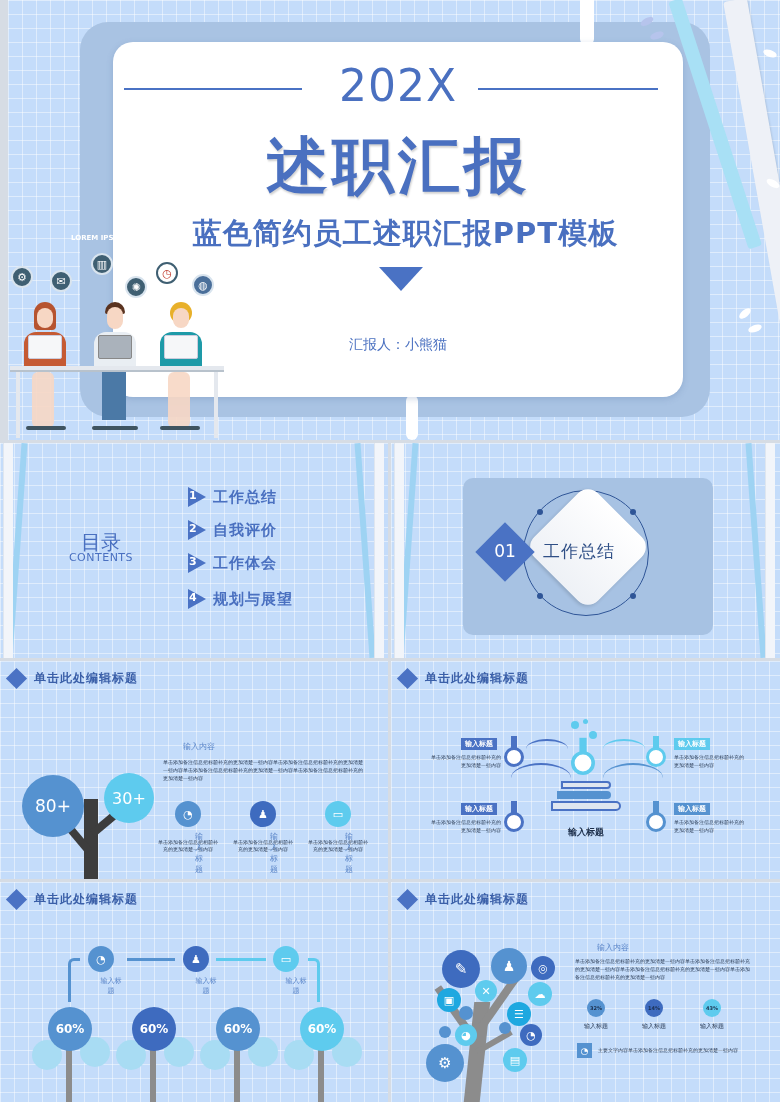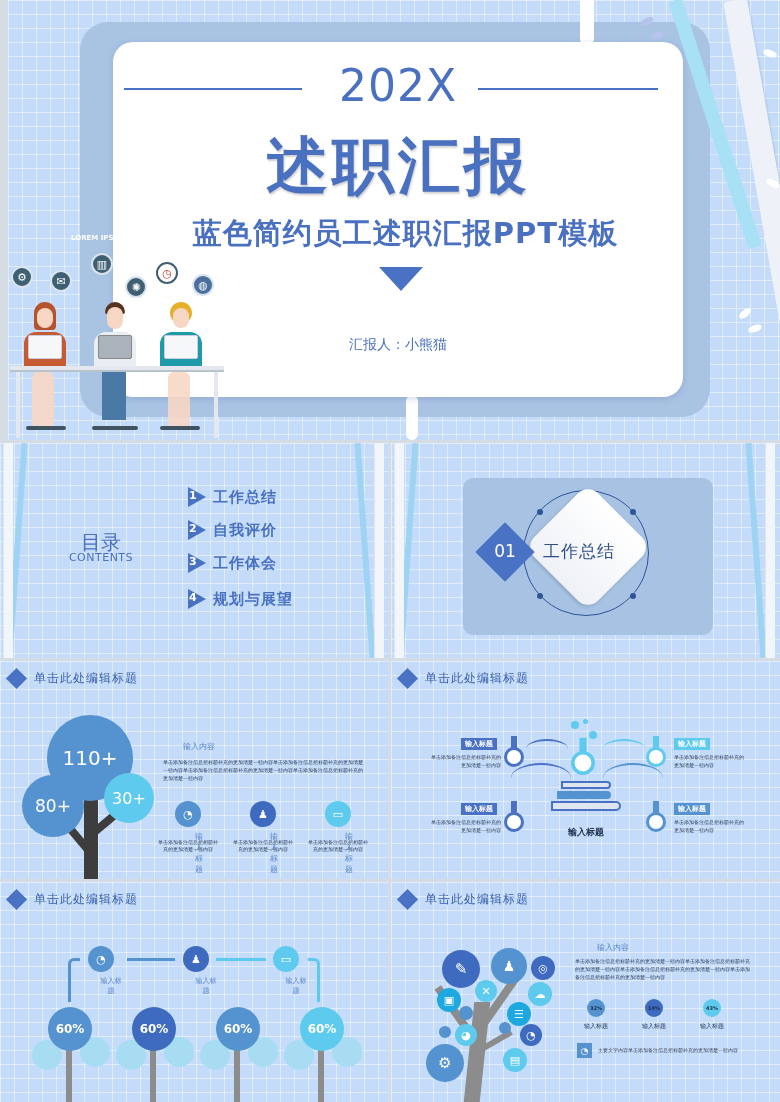--- a/index.html
+++ b/index.html
@@ -46,21 +46,21 @@
   .toc-label { margin-left: 7px; font-size: 15px; font-weight: bold; color: #4a70c0; letter-spacing: 1px; }
   .sec-panel { position: absolute; left: 72px; top: 35px; width: 250px; height: 157px; background: #a7c2e3; border-radius: 10px; }
   .sec-circle { position: absolute; left: 132px; top: 47px; width: 126px; height: 126px; border-radius: 50%; border: 1.5px solid #2f5597; }
   .sec-dot { position: absolute; width: 6px; height: 6px; border-radius: 50%; background: #2f5597; }
   .sec-diamond { position: absolute; left: 152px; top: 59px; width: 90px; height: 90px; background: linear-gradient(180deg,#ffffff,#eef1f6); transform: rotate(45deg); border-radius: 14px; box-shadow: 0 2px 4px rgba(0,0,0,0.15); }
   .sec-num-dia { position: absolute; left: 93px; top: 88px; width: 42px; height: 42px; background: #4a72c4; transform: rotate(45deg); }
   .sec-num { position: absolute; left: 94px; top: 98px; width: 40px; text-align: center; font-size: 17px; color: #fff; }
   .sec-label { position: absolute; left: 152px; top: 97px; font-size: 17px; color: #2f4f86; letter-spacing: 1px; }
   .slide-head { position: absolute; left: 7px; top: 9px; display: flex; align-items: center; }
   .head-dia { width: 15px; height: 15px; background: #4a72c4; transform: rotate(45deg); margin: 0 10px 0 2px; }
-  .head-text { font-size: 12px; font-weight: normal; color: #3a5fa8; letter-spacing: 1px; }
+  .head-text { font-size: 12px; font-weight: bold; color: #3a5fa8; letter-spacing: 1px; }
   .circ { position: absolute; border-radius: 50%; display: flex; align-items: center; justify-content: center; color: #fff; }
   .small-title { position: absolute; font-size: 8px; color: #5a85c8; padding-left: 20px; }
   .tiny { position: absolute; font-size: 5px; line-height: 8px; color: #2a3b55; }
   .tiny-c { position: absolute; font-size: 5px; line-height: 7px; color: #2a3b55; text-align: center; }
   .label-tag { position: absolute; font-size: 7px; color: #fff; padding: 1px 4px; font-weight: bold; }
   .flask { position: absolute; width: 20px; height: 32px; }
   .flask .neck { position: absolute; left: 7px; top: 0; width: 6px; height: 13px; }
   .flask .bulb { position: absolute; left: 0; top: 11px; width: 20px; height: 20px; border-radius: 50%; background: #fff; border: 3px solid; }
   .icon-circ { position: absolute; width: 26px; height: 26px; border-radius: 50%; display: flex; align-items: center; justify-content: center; color: #fff; font-size: 11px; }
   .pct-circle { position: absolute; width: 44px; height: 44px; border-radius: 50%; display: flex; align-items: center; justify-content: center; color: #fff; font-size: 12px; font-weight: bold; }
@@ -183,23 +183,20 @@
 </div>
 
 <div class="slide grid-bg" id="s3">
   <div class="slide-head">
     <div class="head-dia"></div>
     <div class="head-text">单击此处编辑标题</div>
   </div>
   <div class="trunk-grey" style="left:84px;top:138px;width:14px;height:80px;background:#3d3d3d;"></div>
   <div class="trunk-grey" style="left:74px;top:160px;width:8px;height:34px;background:#3d3d3d;transform:rotate(-40deg);"></div>
   <div class="trunk-grey" style="left:100px;top:148px;width:8px;height:30px;background:#3d3d3d;transform:rotate(50deg);"></div>
-  <div class="circ" style="left:47px;top:54px;width:86px;height:86px;background:#5592d0;font-size:20px;">
-      <span>110+</span>
-    </div>
   <div class="circ" style="left:22px;top:114px;width:62px;height:62px;background:#5592d0;font-size:17px;">
       <span>80+</span>
     </div>
   <div class="circ" style="left:104px;top:112px;width:50px;height:50px;background:#5ecbee;font-size:16px;">
       <span>30+</span>
     </div>
   <div class="small-title" style="left:163px;top:80px;">输入内容</div>
   <div class="tiny" style="left:163px;top:97px;width:200px;">单击添加备注信息把标题补充的更加清楚一些内容单击添加备注信息把标题补充的更加清楚一些内容单击添加备注信息把标题补充的更加清楚一些内容单击添加备注信息把标题补充的更加清楚一些内容</div>
   <div class="icon-circ" style="left:175px;top:140px;background:#5592d0;">◔</div>
   <div class="icon-circ" style="left:250px;top:140px;background:#3e6bbf;">♟</div>

